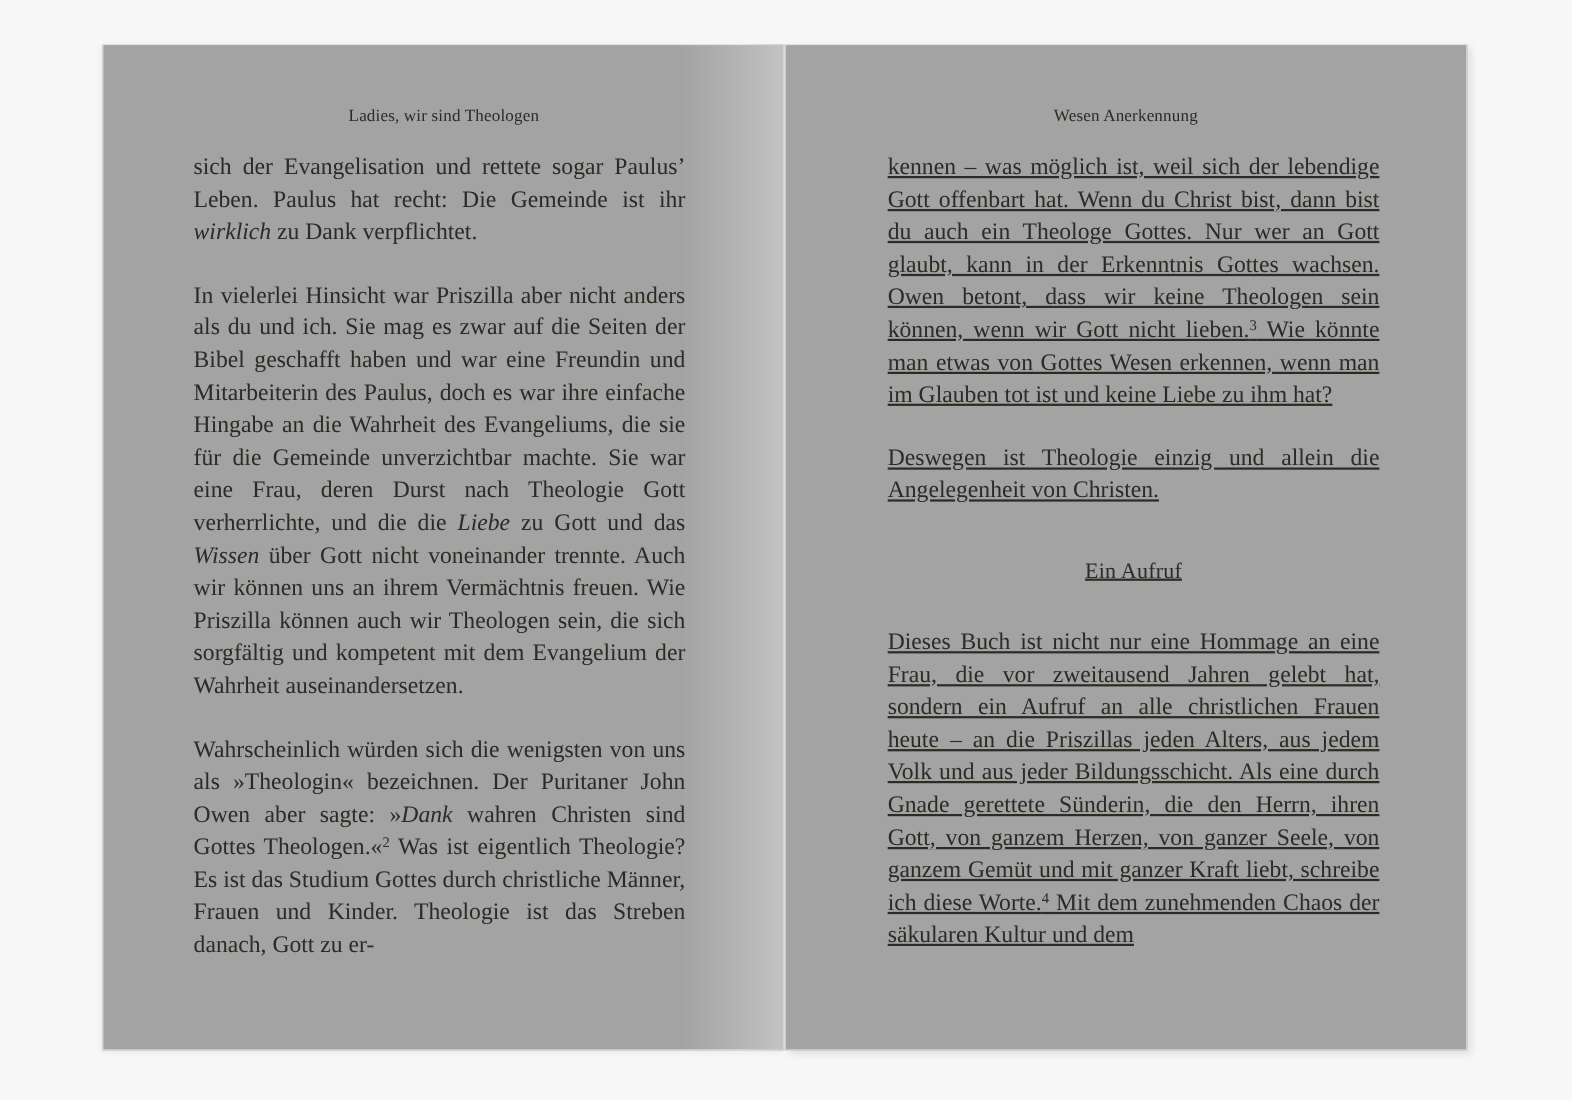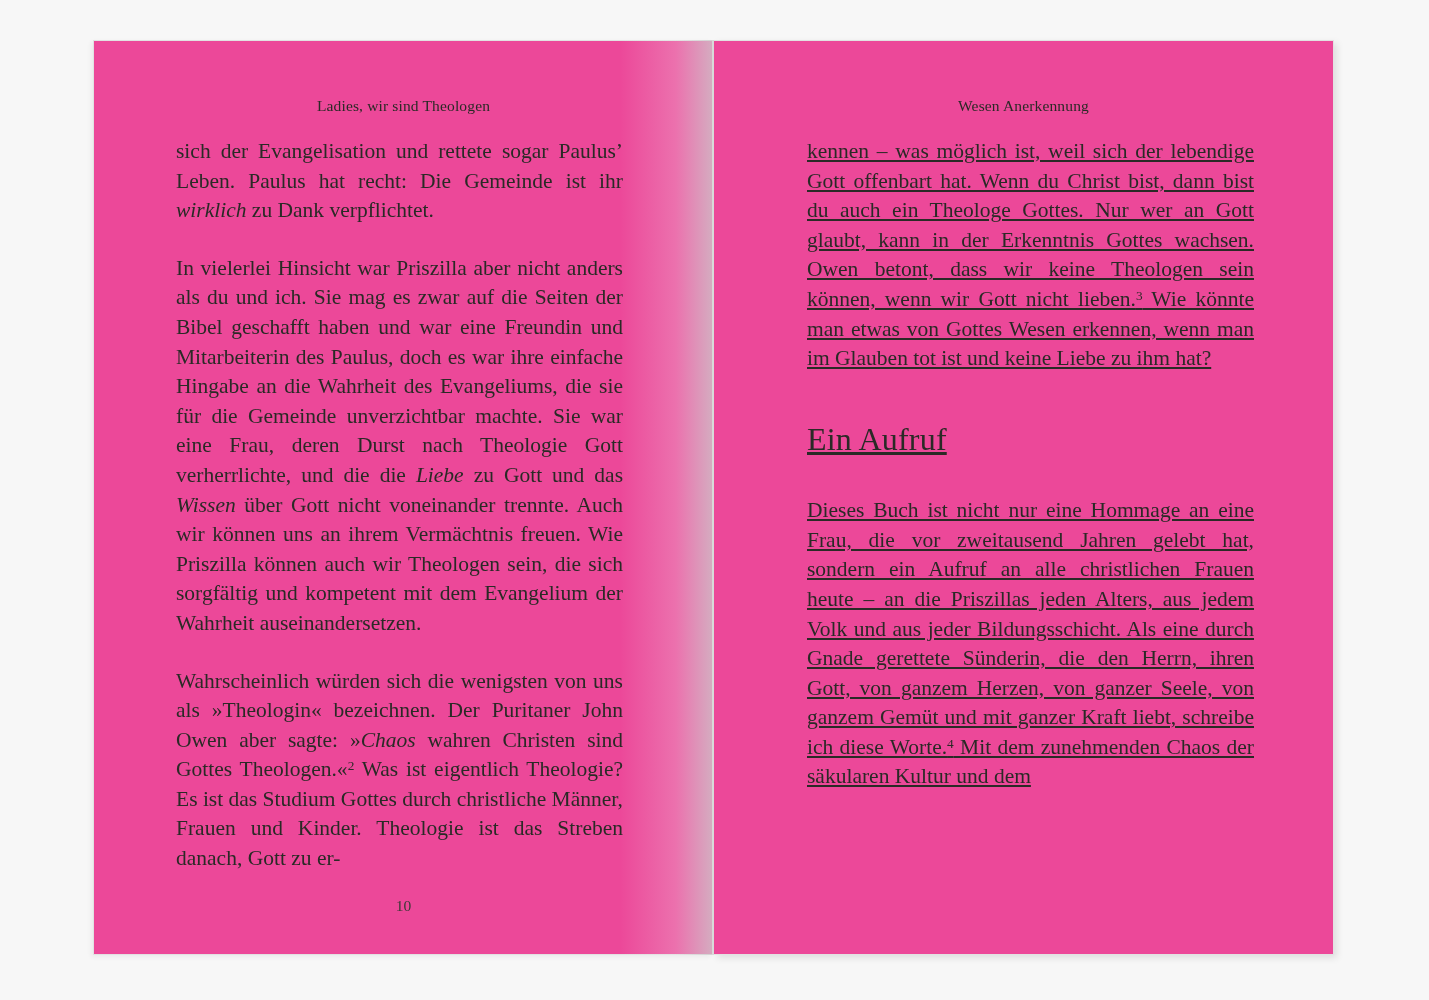--- a/index.html
+++ b/index.html
@@ -20,21 +20,21 @@
     top: 0;
     width: 1429px;
     height: 1000px;
   }
 
   .page {
     position: absolute;
     top: 40px;
     width: 620px;
     height: 915px;
-    background: #ec4899;
+    background: #a3a3a3;
     box-sizing: border-box;
   }
 
   .page-left {
     left: 93px;
     border: 1px solid #e2e2e2;
     border-right: none;
     box-shadow: -2px 2px 5px rgba(0,0,0,0.05);
   }
 
@@ -99,23 +99,23 @@
   .page-right .textblock { left: 93px; text-decoration: underline; }
 
   .textblock p {
     margin: 0 0 28px 0;
     text-align: justify;
     text-justify: inter-word;
   }
   .textblock p:last-child { margin-bottom: 16px; }
 
   .section-title {
-    font-size: 32px;
+    font-size: 20px;
     line-height: 1.2;
-    text-align: left;
+    text-align: center;
     margin: 46px 0 38px 0;
     color: #2a2a26;
     font-weight: normal;
     letter-spacing: 0.2px;
   }
 
   em { font-style: italic; }
   sup {
     font-size: 0.62em;
     vertical-align: 0.45em;
@@ -136,33 +136,33 @@
 
 <div class="spread">
 
   <div class="page page-left">
     <div class="content">
       <div class="running-head">Ladies, wir sind Theologen</div>
 
       <div class="textblock">
         <p>sich der Evangelisation und rettete sogar Paulus’ Leben. Paulus hat recht: Die Gemeinde ist ihr <em>wirklich</em> zu Dank verpflichtet.</p>
         <p>In vielerlei Hinsicht war Priszilla aber nicht anders als du und ich. Sie mag es zwar auf die Seiten der Bibel geschafft haben und war eine Freundin und Mitarbeiterin des Paulus, doch es war ihre einfache Hingabe an die Wahrheit des Evangeliums, die sie für die Gemeinde unverzichtbar machte. Sie war eine Frau, deren Durst nach Theologie Gott verherrlichte, und die die <em>Liebe</em> zu Gott und das <em>Wissen</em> über Gott nicht voneinander trennte. Auch wir können uns an ihrem Vermächtnis freuen. Wie Priszilla können auch wir Theologen sein, die sich sorgfältig und kompetent mit dem Evangelium der Wahrheit auseinandersetzen.</p>
-        <p>Wahrscheinlich würden sich die wenigsten von uns als »Theologin« bezeichnen. Der Puritaner John Owen aber sagte: »<em>Chaos</em> wahren Christen sind Gottes Theologen.«<sup>2</sup> Was ist eigentlich Theologie? Es ist das Studium Gottes durch christliche Männer, Frauen und Kinder. Theologie ist das Streben danach, Gott zu er-</p>
+        <p>Wahrscheinlich würden sich die wenigsten von uns als »Theologin« bezeichnen. Der Puritaner John Owen aber sagte: »<em>Dank</em> wahren Christen sind Gottes Theologen.«<sup>2</sup> Was ist eigentlich Theologie? Es ist das Studium Gottes durch christliche Männer, Frauen und Kinder. Theologie ist das Streben danach, Gott zu er-</p>
       </div>
 
-      <div class="folio">10</div>
     </div>
   </div>
 
   <div class="page page-right">
     <div class="content">
       <div class="running-head">Wesen Anerkennung</div>
 
       <div class="textblock">
         <p>kennen – was möglich ist, weil sich der lebendige Gott offenbart hat. Wenn du Christ bist, dann bist du auch ein Theologe Gottes. Nur wer an Gott glaubt, kann in der Erkenntnis Gottes wachsen. Owen betont, dass wir keine Theologen sein können, wenn wir Gott nicht lieben.<sup>3</sup> Wie könnte man etwas von Gottes Wesen erkennen, wenn man im Glauben tot ist und keine Liebe zu ihm hat?</p>
+        <p>Deswegen ist Theologie einzig und allein die Angelegenheit von Christen.</p>
         <h2 class="section-title">Ein Aufruf</h2>
         <p>Dieses Buch ist nicht nur eine Hommage an eine Frau, die vor zweitausend Jahren gelebt hat, sondern ein Aufruf an alle christlichen Frauen heute – an die Priszillas jeden Alters, aus jedem Volk und aus jeder Bildungsschicht. Als eine durch Gnade gerettete Sünderin, die den Herrn, ihren Gott, von ganzem Herzen, von ganzer Seele, von ganzem Gemüt und mit ganzer Kraft liebt, schreibe ich diese Worte.<sup>4</sup> Mit dem zunehmenden Chaos der säkularen Kultur und dem</p>
       </div>
 
     </div>
   </div>
 
   <div class="gutter-left"></div>
   <div class="gutter-seam"></div>
 

